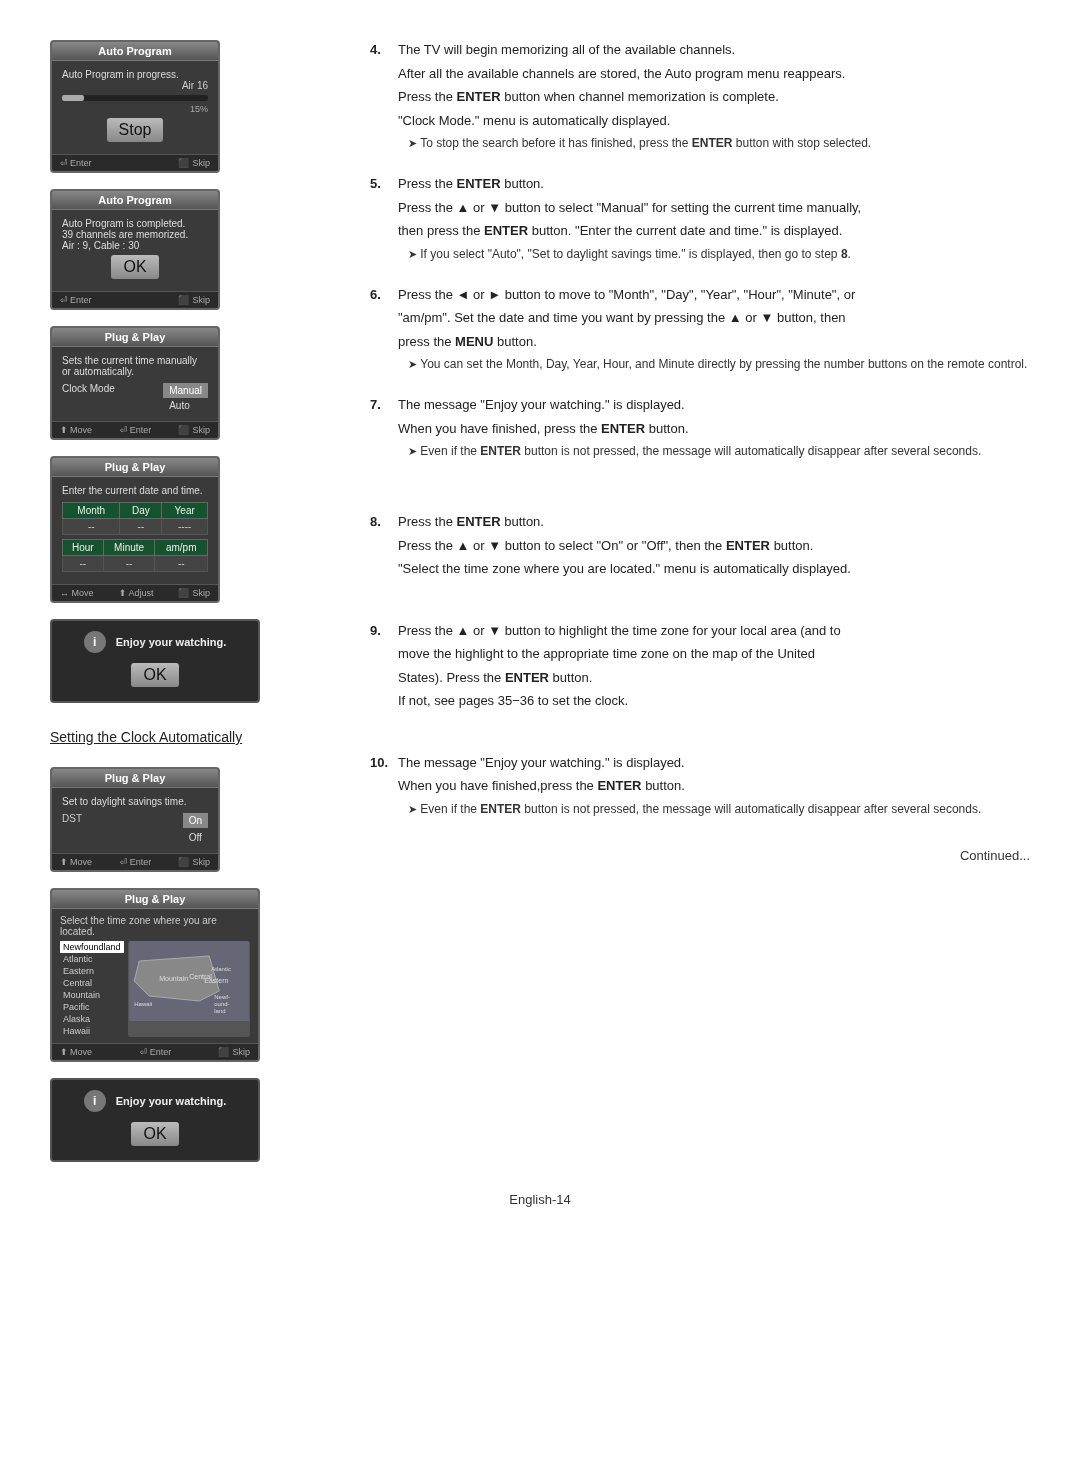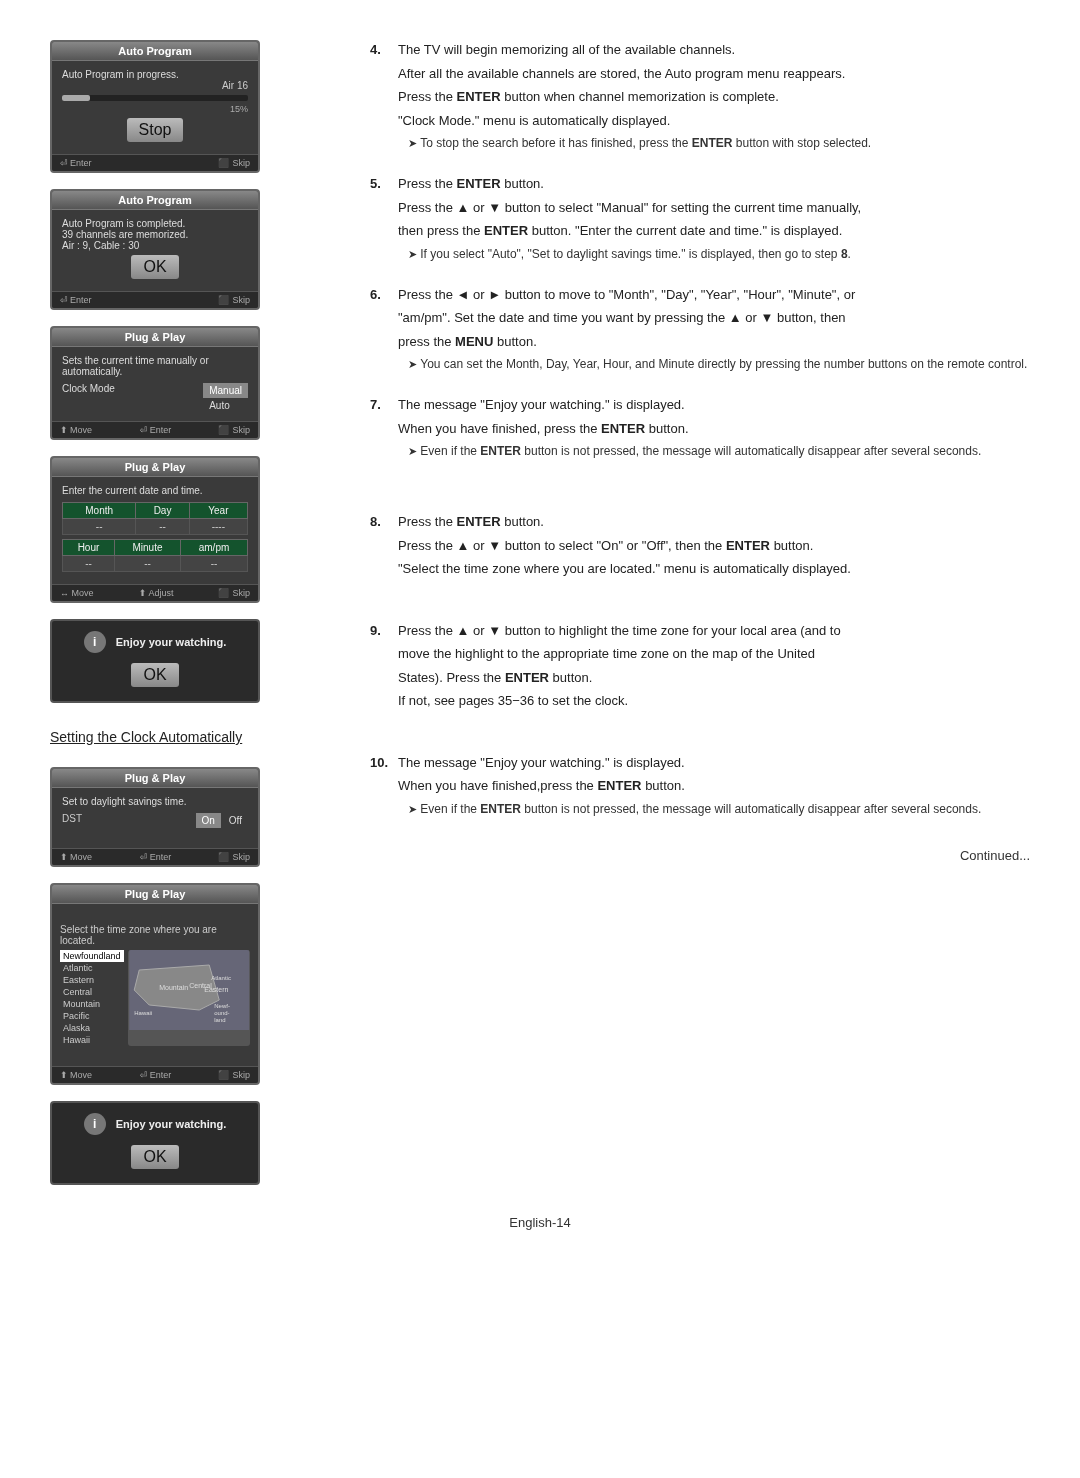--- a/index.html
+++ b/index.html
@@ -32,21 +32,21 @@
       flex-direction: column;
       gap: 18px;
     }
 
     
     .tv-box {
       background: #3a3a3a;
       border: 2px solid #666;
       border-radius: 4px;
       overflow: hidden;
-      width: 210px;
+      width: 170px;
     }
 
     .tv-box-header {
       background: linear-gradient(to bottom, #888, #555);
       text-align: center;
       color: #fff;
       font-size: 11px;
       font-weight: bold;
       padding: 3px 0;
       border-bottom: 1px solid #777;
@@ -225,21 +225,21 @@
     }
     .dst-row {
       display: flex;
       justify-content: space-between;
       align-items: flex-start;
       font-size: 10px;
       color: #ccc;
     }
     .dst-options {
       display: flex;
-      flex-direction: row;
+      flex-direction: column;
       gap: 2px;
     }
   </style>
 </head>
 <body>
 
 <div class="page-layout">
 
   <div class="left-col">
 
@@ -364,21 +364,21 @@
       </div>
       <div class="tv-box-footer">
         <span>⬆ Move</span>
         <span>⏎ Enter</span>
         <span>⬛ Skip</span>
       </div>
     </div>
 
     <div class="tv-box" style="width:210px">
       <div class="tv-box-header">Plug &amp; Play</div>
-      <div class="tv-box-body" style="position:relative; min-height:100px; padding:20px 8px">
+      <div class="tv-box-body" style="position:relative; min-height:100px; padding:6px 8px">
         <div style="font-size:10px; color:#ccc; margin-bottom:4px">Select the time zone where you are located.</div>
         <div style="display:flex; gap:4px">
           <div style="min-width:60px">
             <div style="background:#fff; color:#000; font-size:9px; padding:1px 3px">Newfoundland</div>
             <div style="font-size:9px; color:#ccc; padding:1px 3px">Atlantic</div>
             <div style="font-size:9px; color:#ccc; padding:1px 3px">Eastern</div>
             <div style="font-size:9px; color:#ccc; padding:1px 3px">Central</div>
             <div style="font-size:9px; color:#ccc; padding:1px 3px">Mountain</div>
             <div style="font-size:9px; color:#ccc; padding:1px 3px">Pacific</div>
             <div style="font-size:9px; color:#ccc; padding:1px 3px">Alaska</div>

